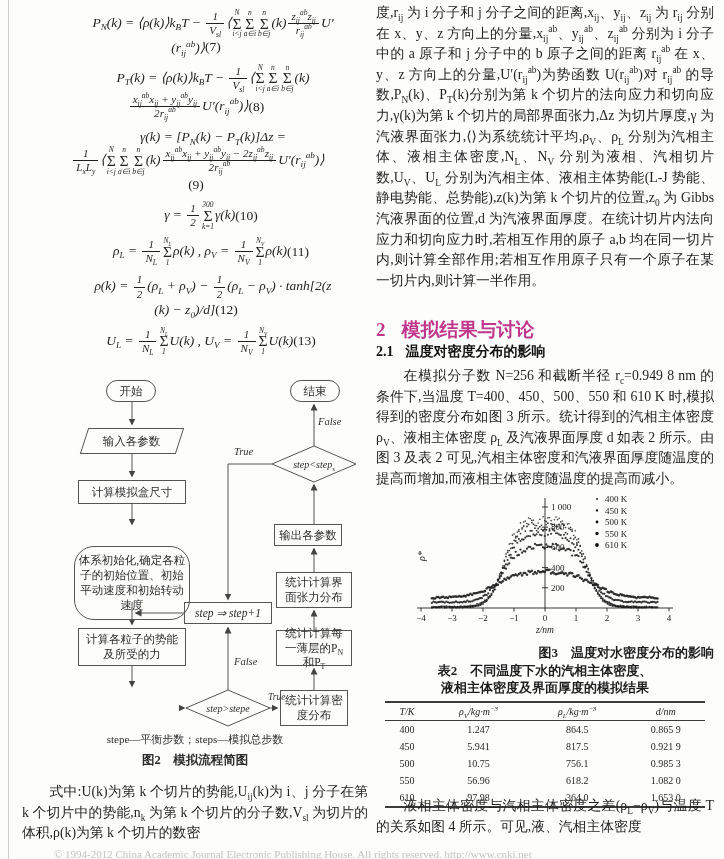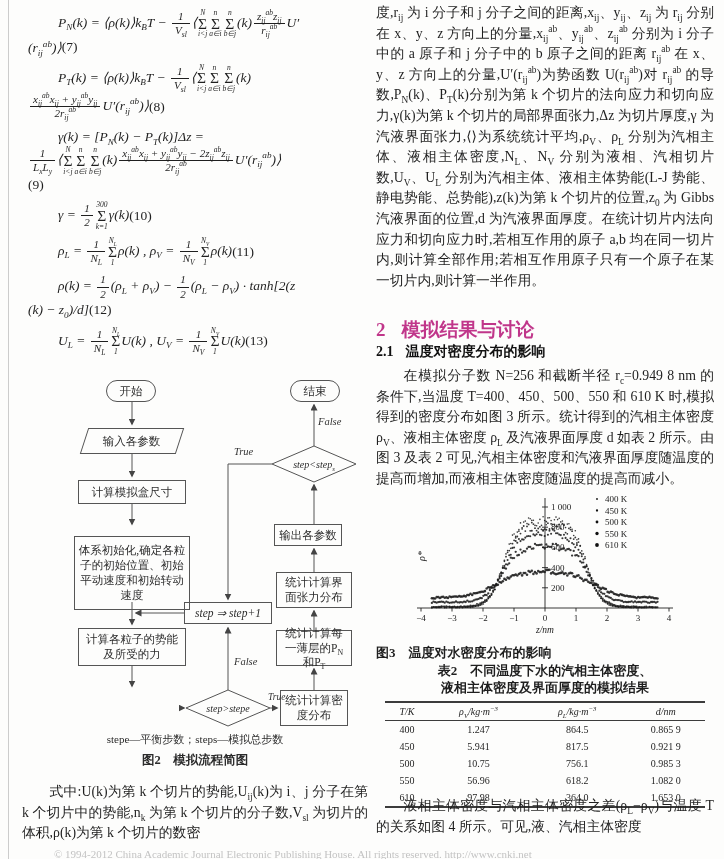--- a/index.html
+++ b/index.html
@@ -12,21 +12,21 @@
   .col-right{position:absolute;left:376px;top:0;width:338px;}
   .rb{position:absolute;left:0;width:100%;}
 
   
   .para{text-align:justify;font-size:13.8px;line-height:20.6px;}
   .indent{text-indent:2em;}
 
   
   .equations{font-size:13.5px;}
   .eq{margin:7px 0;}
-  .eq-line{display:flex;justify-content:flex-start;align-items:center;min-height:19px;padding-left:6px;}
+  .eq-line{display:flex;justify-content:center;align-items:center;min-height:19px;padding-left:6px;}
   .eq-line.first{padding-left:36px;}
   .eq-text{font-style:italic;}
   .eq-num{font-style:normal;padding-right:4px;white-space:nowrap;}
   .mfrac{display:inline-flex;flex-direction:column;text-align:center;vertical-align:middle;margin:0 2px;}
   .mnum{border-bottom:1px solid currentColor;padding:0 3px;font-size:0.82em;line-height:1.2;}
   .mden{padding:0 3px;font-size:0.82em;line-height:1.2;}
   .msum{display:inline-flex;flex-direction:column;align-items:center;vertical-align:middle;margin:0 1px;}
   .msig{font-size:1.15em;line-height:0.9;font-style:normal;}
   .msup2,.msub2{font-size:7.5px;line-height:1;font-style:italic;}
   sub,sup{font-size:68%;line-height:0;}
@@ -46,21 +46,21 @@
   .fc-cap{position:absolute;left:0;top:374px;width:100%;text-align:center;font-size:12.5px;font-weight:bold;}
   .lp{position:absolute;left:0;top:780px;width:100%;}
 
   
   .sec-h{font-size:19px;font-weight:bold;}
   .sec-h .num{margin-right:16px;}
   .subsec-h{font-size:14px;font-weight:bold;color:#111;}
   .subsec-h .num{margin-right:12px;}
 
   .fig3{text-align:center;}
-  .fig-cap{text-align:left;font-size:13px;font-weight:bold;margin-top:2px;}
+  .fig-cap{text-align:right;font-size:13px;font-weight:bold;margin-top:2px;}
   .tbl-cap{text-align:center;font-size:13px;font-weight:bold;line-height:17px;}
   .t2{border-collapse:collapse;margin:5px auto 0;font-size:10px;width:320px;}
   .t2 th{border-top:2px solid #3c3c3c;border-bottom:1px solid #3c3c3c;padding:3px 2px;
          font-weight:normal;font-style:italic;text-align:center;}
   .t2 td{padding:3px 2px;text-align:center;}
   .t2 tr.last td{border-bottom:2px solid #3c3c3c;}
 
   .footer{position:absolute;left:54px;top:848px;width:660px;font-size:11px;color:#c3c3c3;
           white-space:nowrap;overflow:hidden;}
   svg text{fill:#222;font-family:"Liberation Serif",serif;}
@@ -261,21 +261,21 @@
         </div>
       <div class="fc-node fc-round" style="left:268px;top:2px;width:50px;height:22px;">
           <span>结束</span>
         </div>
       <div class="fc-node fc-par" style="left:62px;top:50px;width:96px;height:26px;">
           <span>输入各参数</span>
         </div>
       <div class="fc-node" style="left:56px;top:102px;width:108px;height:24px;">
           <span>计算模拟盒尺寸</span>
         </div>
-      <div class="fc-node" style="left:52px;top:158px;width:116px;height:74px;">
+      <div class="fc-node" style="left:52px;top:168px;width:116px;height:74px;border-radius:20px;">
           <span>体系初始化,确定各粒子的初始位置、初始平动速度和初始转动速度</span>
         </div>
       <div class="fc-node" style="left:56px;top:250px;width:108px;height:38px;">
           <span>计算各粒子的势能及所受的力</span>
         </div>
       <div class="fc-node" style="left:162px;top:224px;width:88px;height:22px;font-style:italic;">
           <span>step ⇒ step+1</span>
         </div>
       <div class="fc-node" style="left:258px;top:312px;width:68px;height:36px;">
           <span>统计计算密度分布</span>

